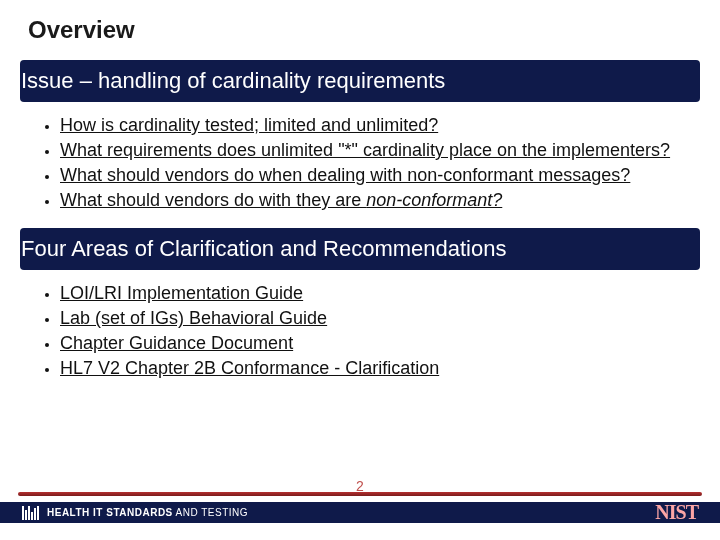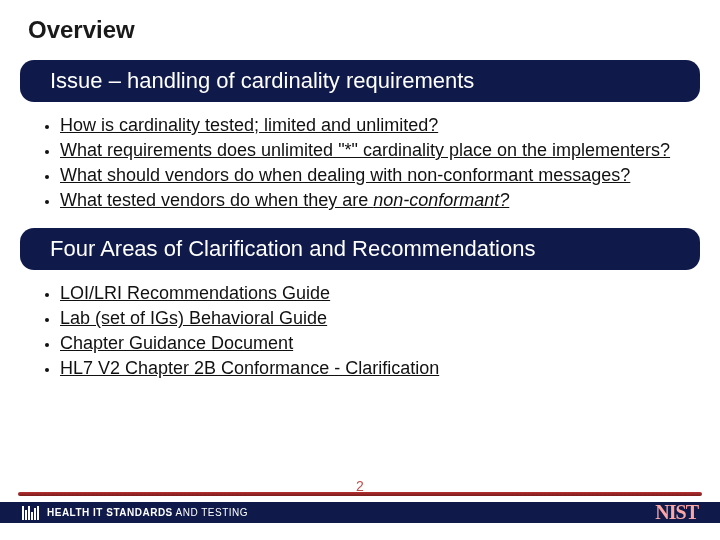--- a/index.html
+++ b/index.html
@@ -14,23 +14,23 @@
   .slide-title {
     font-size: 24px;
     font-weight: bold;
     color: #1a1a1a;
     padding: 16px 0 10px 28px;
   }
   .section-header {
     background: #0f1a4a;
     color: #fff;
     font-size: 22px;
-    padding: 8px 30px;
+    padding: 8px 1px;
     margin: 6px 20px 6px 20px;
-    border-radius: 14px;
+    border-radius: 4px;
   }
   .bullets {
     padding: 6px 28px 8px 60px;
   }
   .bullets li {
     font-size: 18px;
     color: #111;
     line-height: 1.28;
     margin-bottom: 2px;
     list-style: disc;
@@ -96,26 +96,26 @@
 </head>
 <body>
 
 <h1 class="slide-title">Overview</h1>
 
 <div class="section-header">Issue – handling of cardinality requirements</div>
 <ul class="bullets">
   <li>How is cardinality tested; limited and unlimited?</li>
   <li>What requirements does unlimited "*" cardinality  place on the implementers?</li>
   <li>What should vendors do when dealing with non-conformant messages?</li>
-  <li><span>What tested vendors do when they are </span><span class="italic">non-conformant?</span></li>
+  <li><span>What should vendors do with they are </span><span class="italic">non-conformant?</span></li>
 </ul>
 
 <div class="section-header">Four Areas of Clarification and Recommendations</div>
 <ul class="bullets">
-  <li>LOI/LRI Recommendations Guide</li>
+  <li>LOI/LRI Implementation Guide</li>
   <li>Lab (set of IGs) Behavioral Guide</li>
   <li>Chapter Guidance Document</li>
   <li>HL7 V2 Chapter 2B Conformance - Clarification</li>
 </ul>
 
 <div class="page-number">2</div>
 
 <div class="footer">
   <div class="footer-divider"></div>
   <div class="footer-bar">

